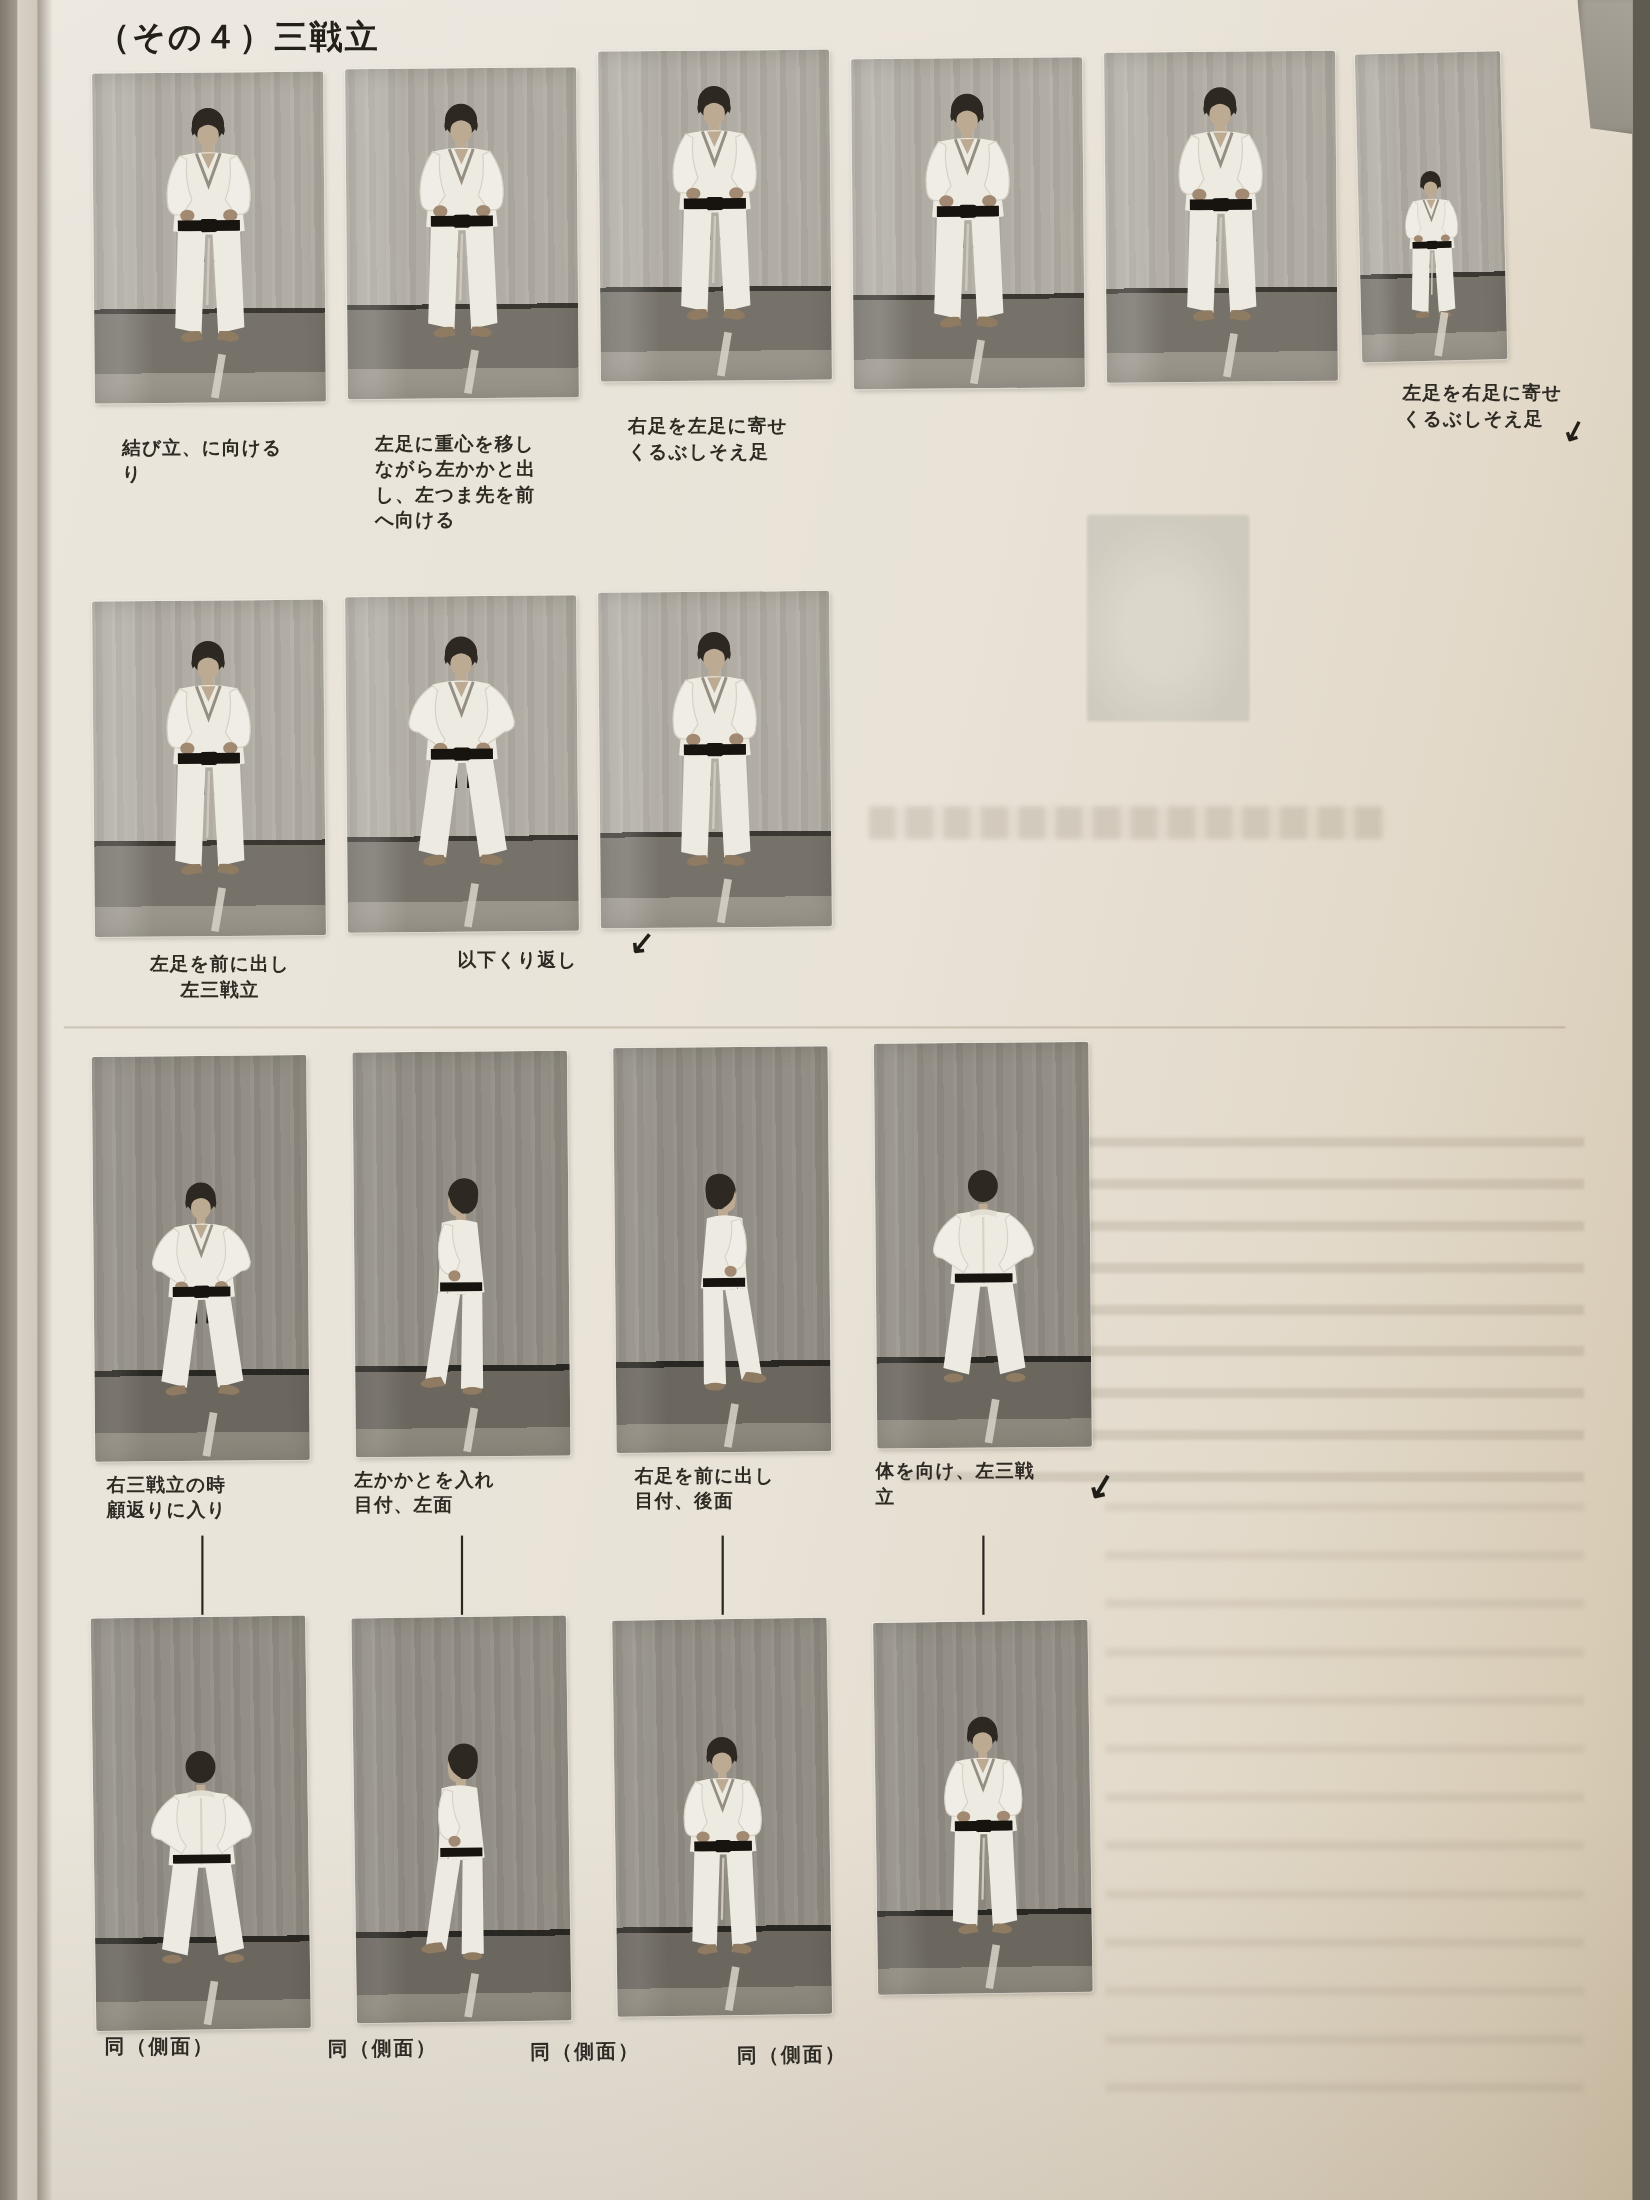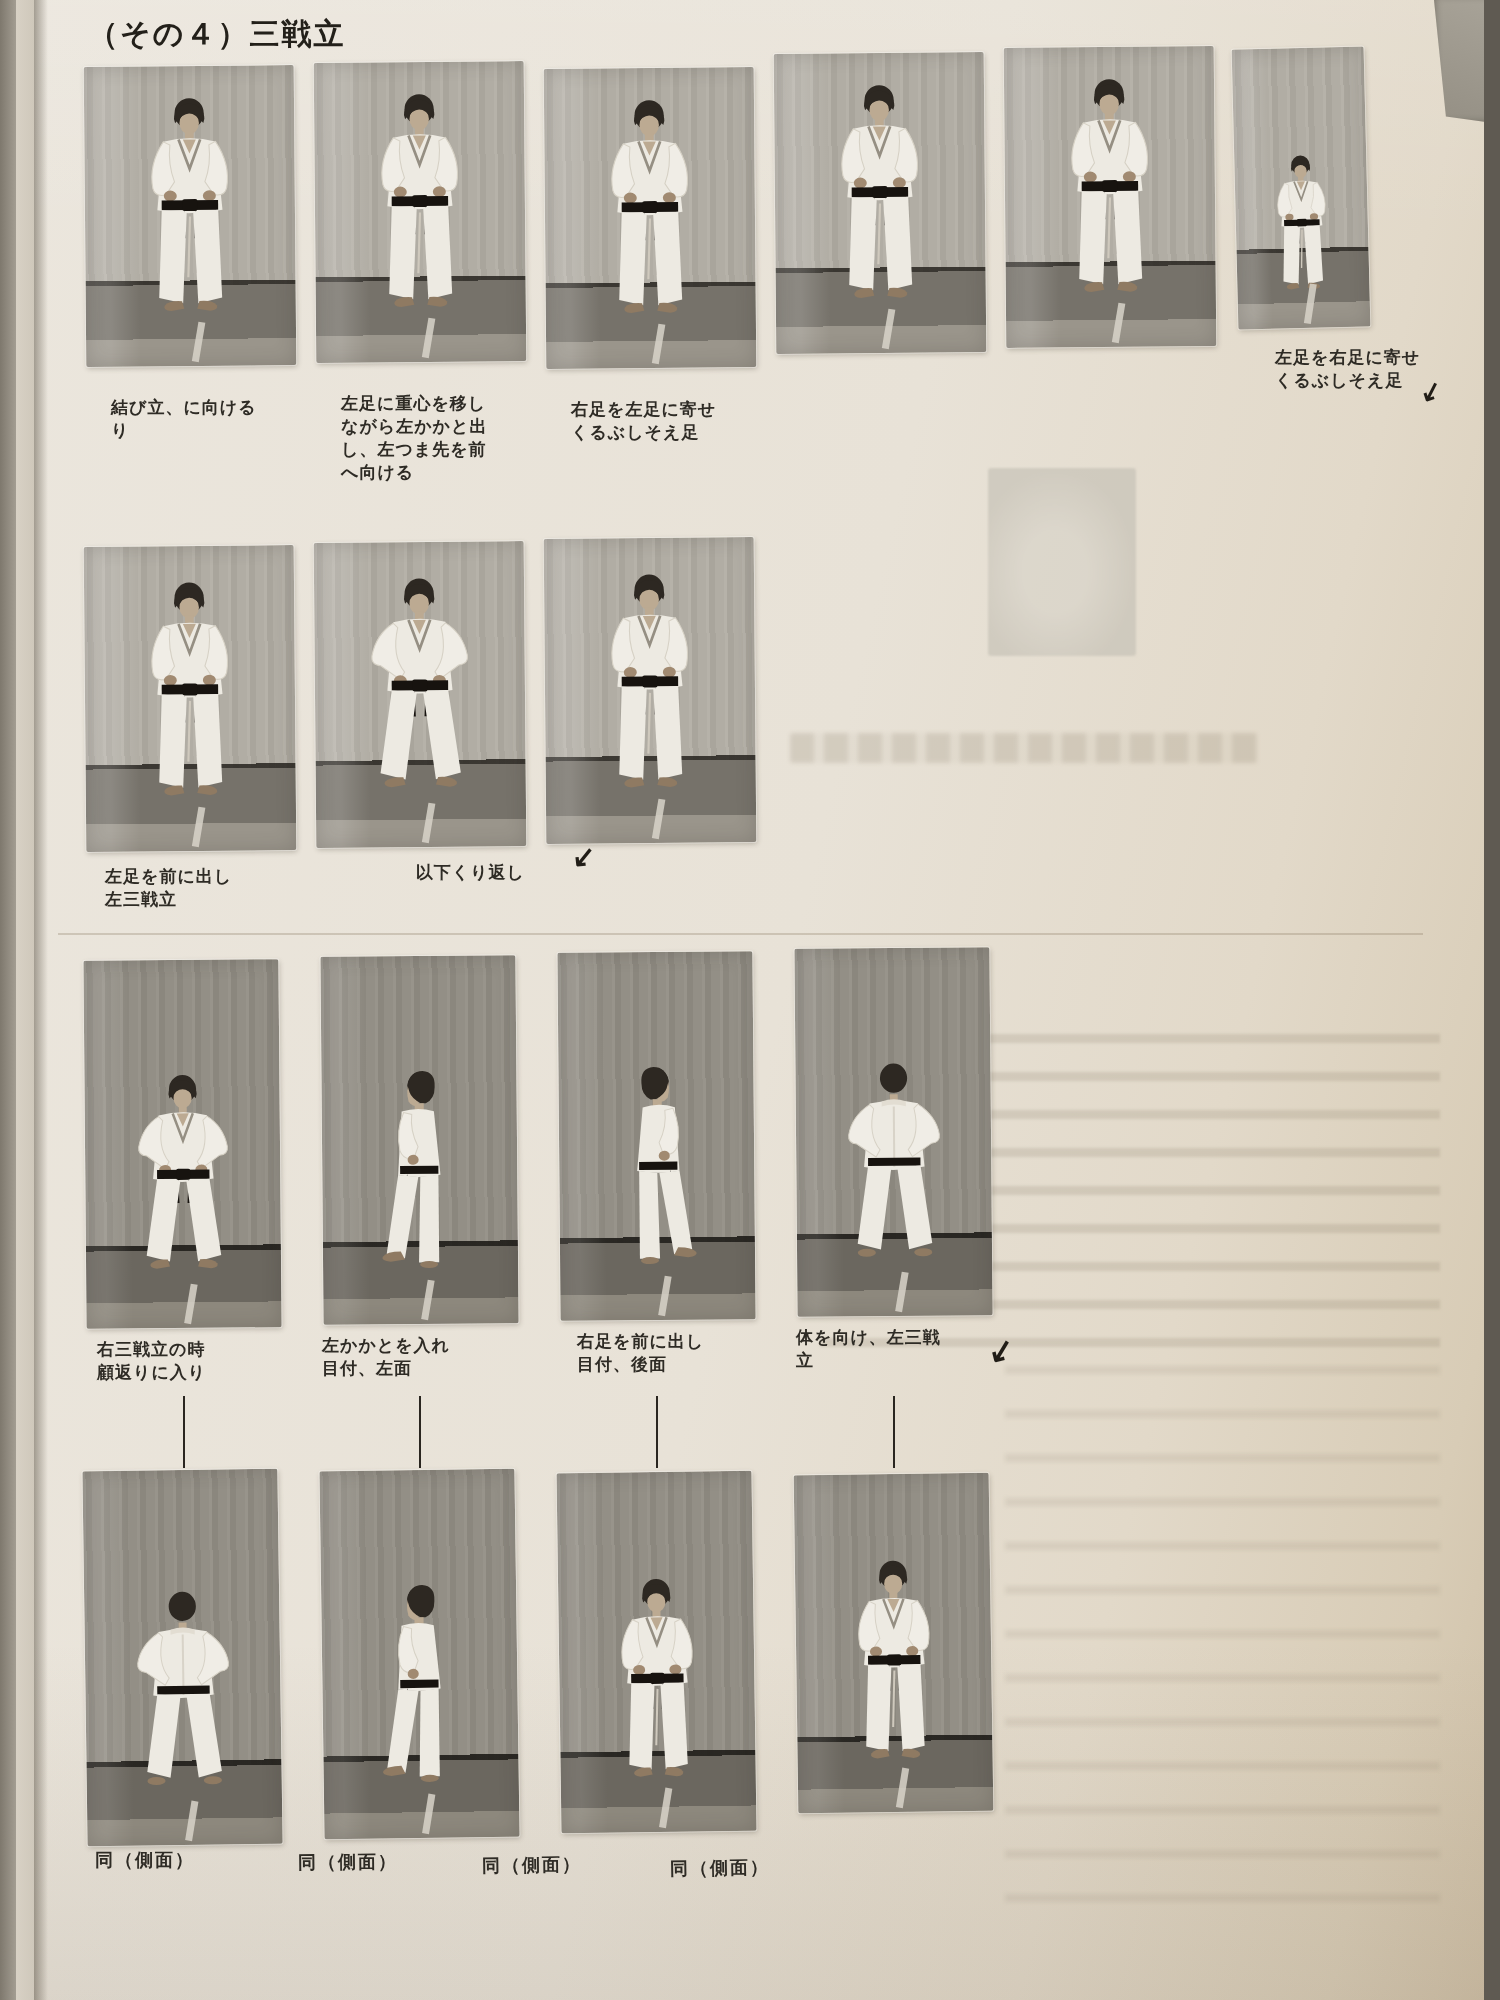--- a/index.html
+++ b/index.html
@@ -60,29 +60,29 @@
   .fig{position:absolute;left:50%;bottom:5%;height:88%;width:62%;
     transform:translateX(-50%);}
   .fig.flip{transform:translateX(-50%) scaleX(-1);}
   .tape{position:absolute;left:52%;bottom:4px;width:7px;height:40px;
     background:#d8d4c9;opacity:.85;transform:rotate(10deg);}
   .cap{
     display:block;white-space:pre-line;margin:0;padding:30px 0 0 26px;
     font-size:17px;line-height:23px;font-weight:600;letter-spacing:1px;color:#2e2b25;
   }
   
-  .r1c1{left:85px;top:66px}.r1c2{left:315px;top:62px}.r1c3{left:545px;top:68px}
+  .r1c1{left:85px;top:66px}.r1c2{left:315px;top:62px}.r1c3{left:545px;top:46px}
   .r1c4{left:775px;top:53px}.r1c5{left:1005px;top:47px}.r1c6{left:1235px;top:48px}
   .r1c4 .cap,.r1c5 .cap{padding-left:36px;}
   .r1c6 .photo{width:132px;height:280px;transform:rotate(-1.4deg);}
   .r1c6 .cap{padding-left:40px;padding-top:18px;}
   
   .r2c1{left:85px;top:546px}.r2c2{left:315px;top:542px}.r2c3{left:545px;top:538px}
   .r2c1 .photo,.r2c2 .photo,.r2c3 .photo{height:305px;}
-  .r2c1 .cap{padding-left:20px;padding-top:14px;}
+  .r2c1 .cap{padding-left:20px;padding-top:14px;text-align:center;}
   .r2c2 .cap{padding-left:32px;padding-top:14px;text-align:right;}
   
   .r3c1{left:85px;top:960px}.r3c2{left:322px;top:956px}.r3c3{left:559px;top:952px}.r3c4{left:796px;top:948px}
   .r3c1 .photo,.r3c2 .photo,.r3c3 .photo,.r3c4 .photo{width:195px;height:368px;}
   .r3c1 .cap{padding:10px 0 0 12px;}
   .r3c2 .cap,.r3c4 .cap{padding:10px 0 0 0;}
   .r3c3 .cap{padding:10px 0 0 18px;}
   
   .r4c1{left:85px;top:1470px}.r4c2{left:322px;top:1470px}.r4c3{left:559px;top:1472px}.r4c4{left:796px;top:1474px}
   .r4c1 .photo,.r4c2 .photo,.r4c3 .photo,.r4c4 .photo{width:195px;transform:rotate(-.8deg);}

